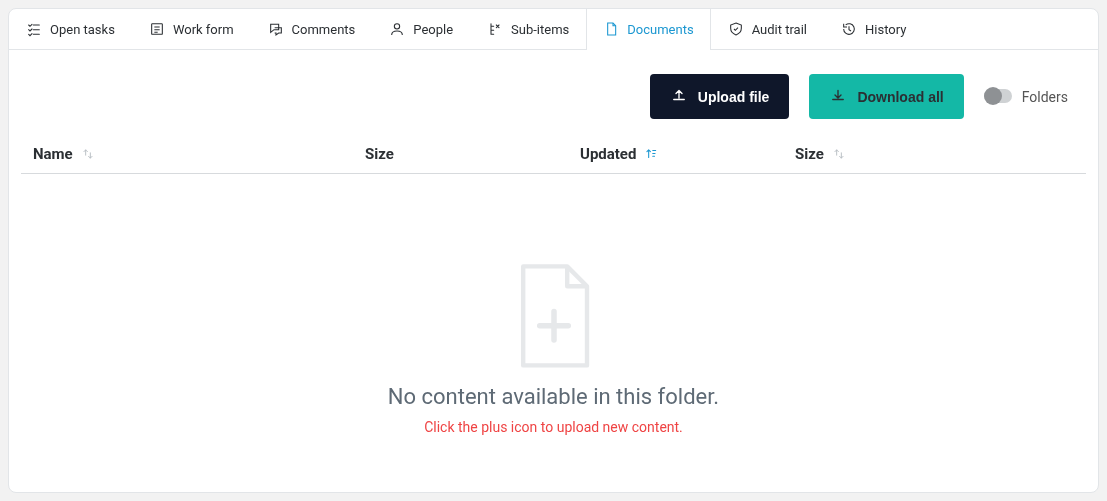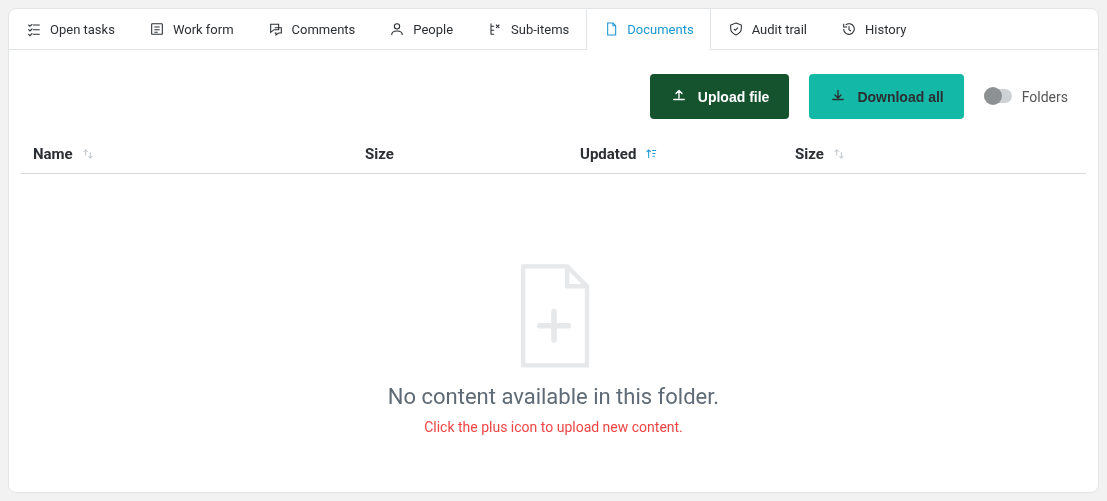--- a/index.html
+++ b/index.html
@@ -64,21 +64,21 @@
     align-items: center;
     gap: 10px;
     padding: 12px 20px;
     border-radius: 4px;
     font-size: 14px;
     font-weight: 600;
     cursor: pointer;
     border: none;
   }
   .btn svg { width: 18px; height: 18px; stroke: currentColor; fill: none; stroke-width: 1.8; }
-  .btn-primary { background: #14532d; color: #fff; }
+  .btn-primary { background: #0f172a; color: #fff; }
   .btn-secondary { background: #14b8a6; color: #2b2f33; }
   .toggle-wrap {
     display: flex;
     gap: 10px;
     font-size: 14px;
     color: #555;
     padding-right: 6px;
   }
   .toggle {
     width: 28px; height: 14px;

